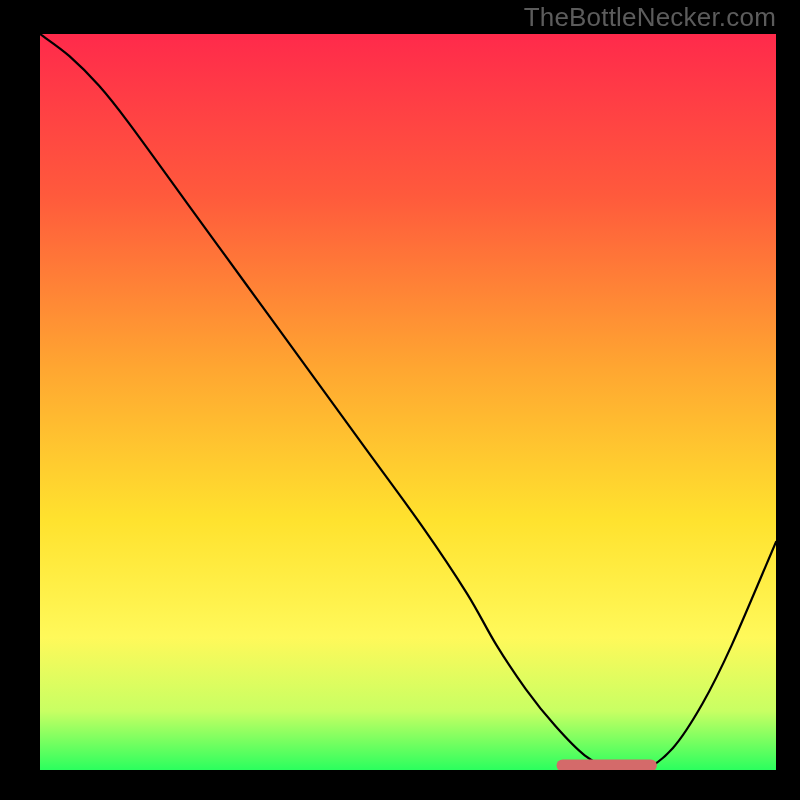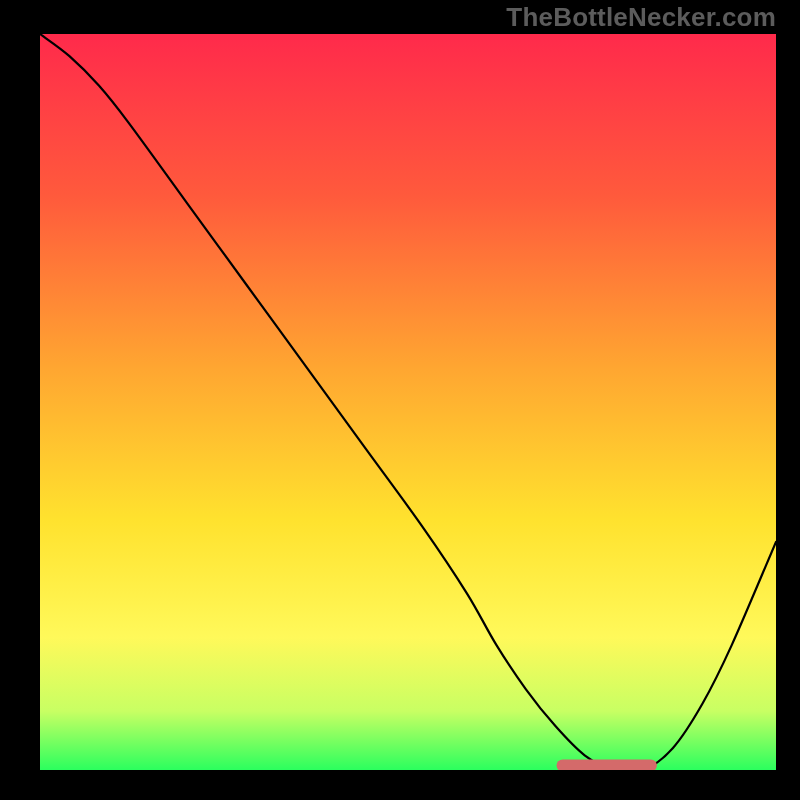--- a/index.html
+++ b/index.html
@@ -15,21 +15,21 @@
     width: 800px;
     height: 800px;
     background: #000;
   }
   .watermark {
     position: absolute;
     top: 2px;
     right: 24px;
     font-family: Arial, Helvetica, sans-serif;
     font-size: 26px;
-    font-weight: 700;
+    font-weight: 400;
     color: #5c5c5c;
     letter-spacing: 0.2px;
   }
   svg {
     display: block;
   }
 </style>
 </head>
 <body>
 <div class="frame">

